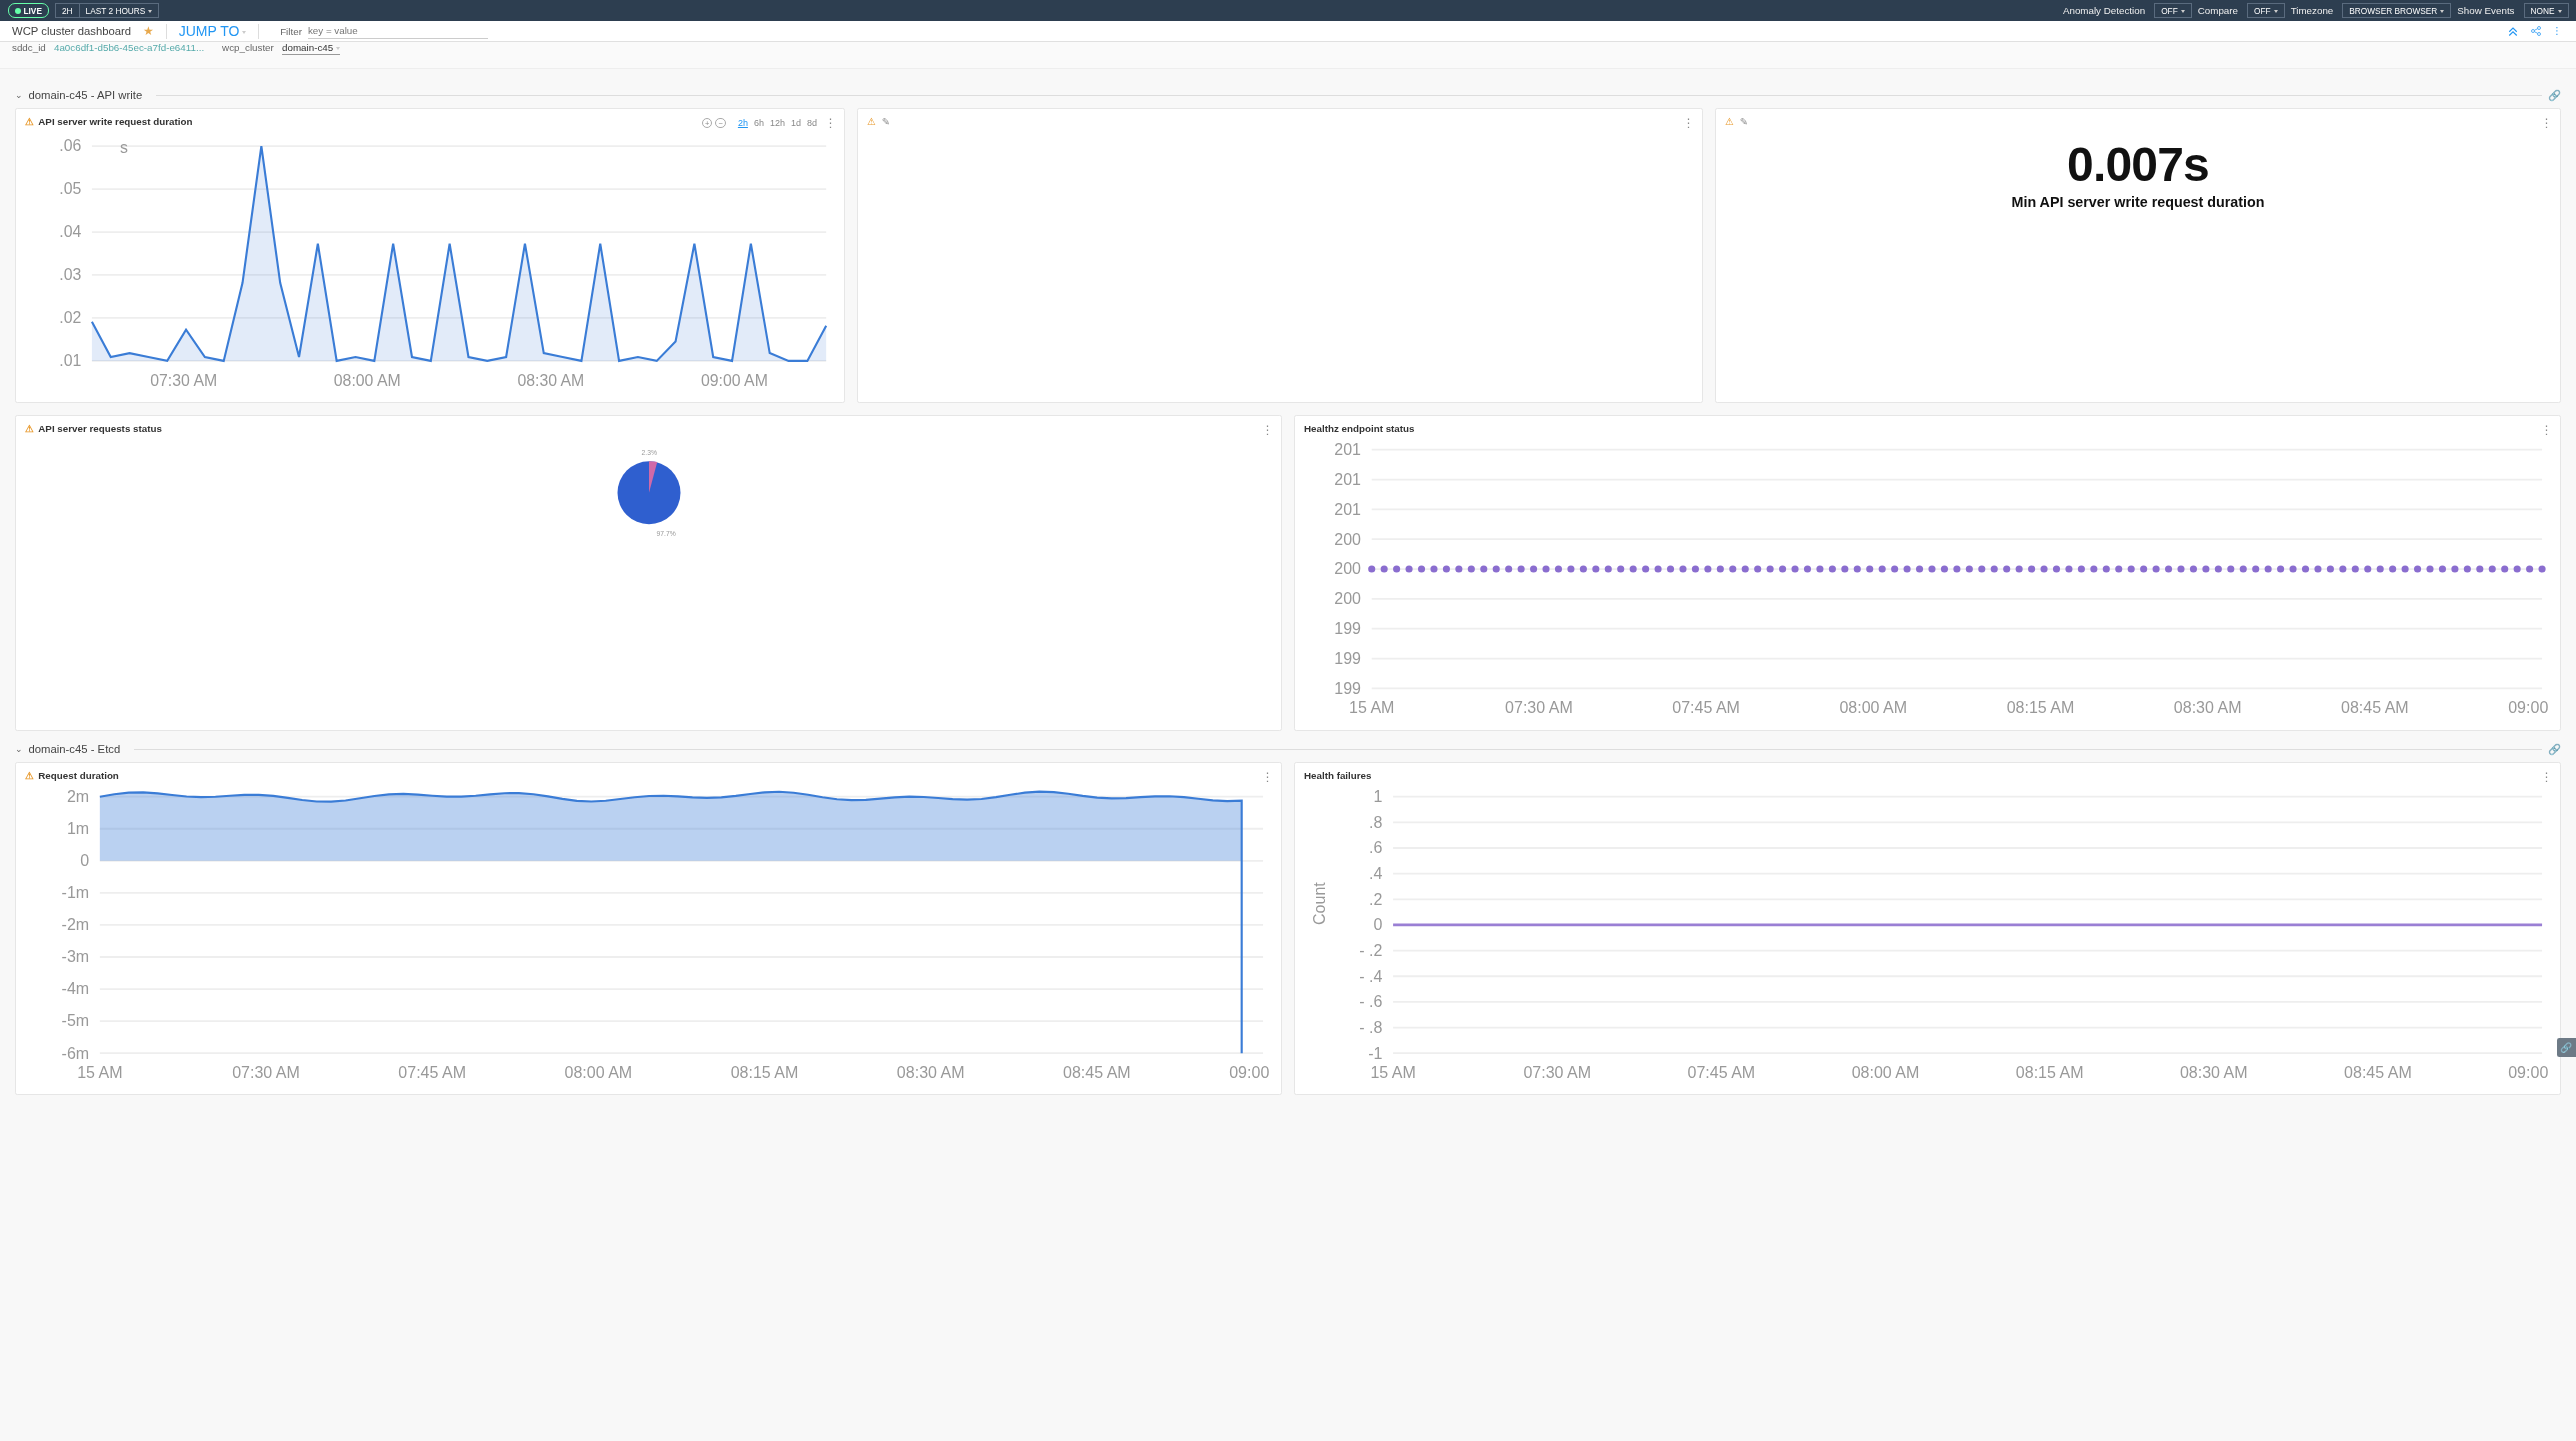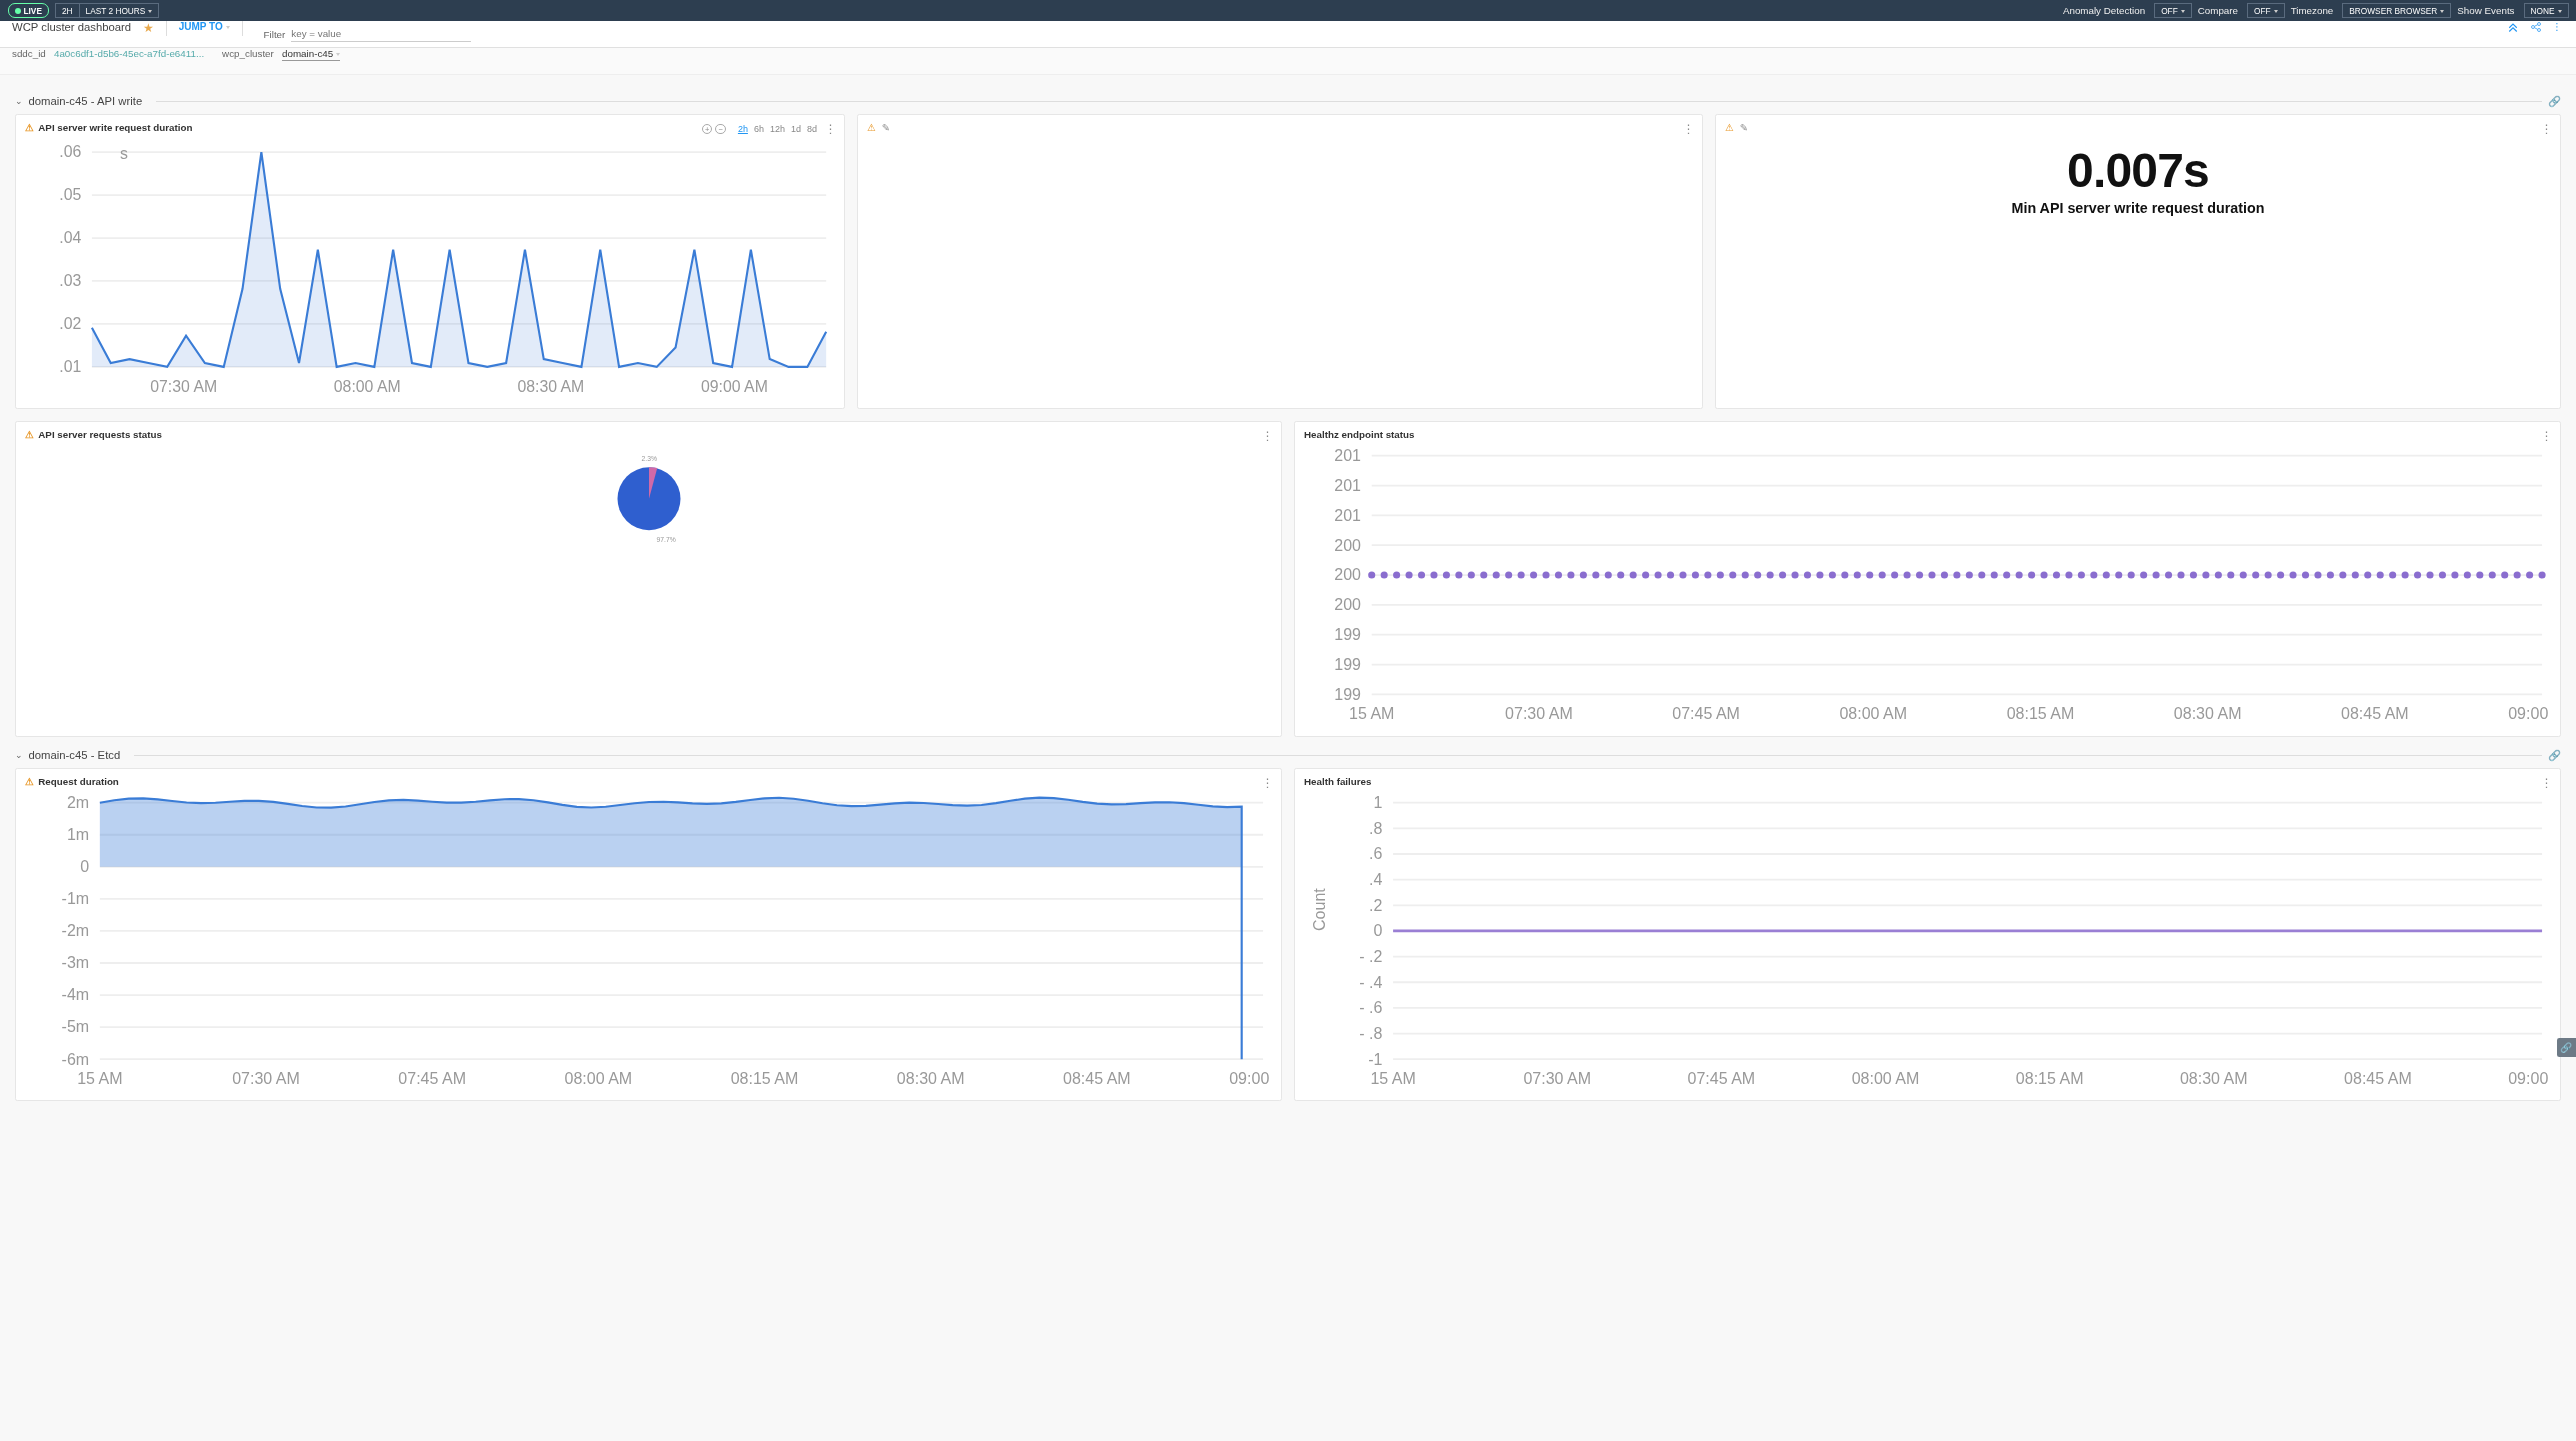--- a/index.html
+++ b/index.html
@@ -10,25 +10,25 @@
 .live-badge { border: 0.8px solid #6fa; padding: 1.5px 6px; border-radius: 7px; font-size: 8.3px; font-weight: 600; display: flex; align-items: center; gap: 3px; }
 .live-dot { width: 6px; height: 6px; background: #6fa; border-radius: 50%; }
 .tb-btn { border: 0.8px solid #5a6b7e; padding: 1.5px 6px; font-size: 8.3px; color: #fff; background: transparent; cursor: pointer; }
 .tb-group { display: flex; }
 .tb-group .tb-btn:first-child { border-right: none; }
 .tb-spacer { flex: 1; }
 .tb-label { font-size: 9.8px; color: #eee; margin-right: 3px; }
 .chev-down::after { content: ""; display: inline-block; margin-left: 3px; border-left: 2.3px solid transparent; border-right: 2.3px solid transparent; border-top: 3px solid #ccc; vertical-align: middle; }
 
 
-.sub-header { background: #fff; height: 27px; display: flex; padding: 0 12px; border-bottom: 0.8px solid #e0e0e0; gap: 12px; }
+.sub-header { background: #fff; height: 21px; display: flex; align-items: center; padding: 0 12px; border-bottom: 0.8px solid #e0e0e0; gap: 12px; }
 .dash-title { font-size: 11.3px; color: #444; }
 .star-icon { color: #e8a94d; font-size: 12px; }
 .divider-v { width: 0.8px; height: 15px; background: #ddd; }
-.jump-to { color: #2196F3; font-size: 10px; font-weight: 700; cursor: pointer; }
+.jump-to { color: #2196F3; font-size: 14px; font-weight: 400; cursor: pointer; }
 .filter-wrap { display: flex; align-items: center; gap: 6px; margin-left: 9px; }
 .filter-label { color: #666; font-size: 9.8px; }
 .filter-input { border: none; border-bottom: 0.8px solid #ccc; font-size: 9.8px; padding: 1.5px 0; width: 180px; background: transparent; color:#999;}
 .sub-right { margin-left: auto; display: flex; gap: 10.5px; color: #2196F3; }
 .icon-btn { width: 12px; height: 12px; cursor: pointer; color:#2196F3;}
 
 
 .vars-bar { background: #fafafa; height: 27px; display: flex; align-items: flex-start; padding: 0 12px; gap: 18px; border-bottom: 0.8px solid #eee; }
 .var-name { color: #666; font-size: 9.8px; }
 .var-val-link { color: #5aa; font-size: 9.8px; }

